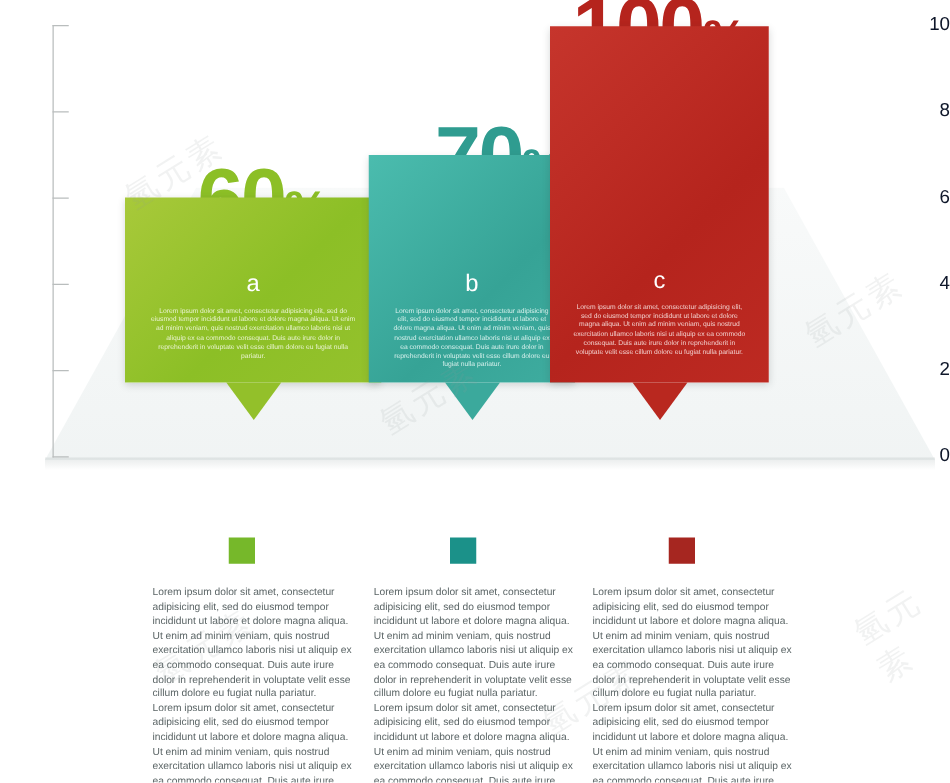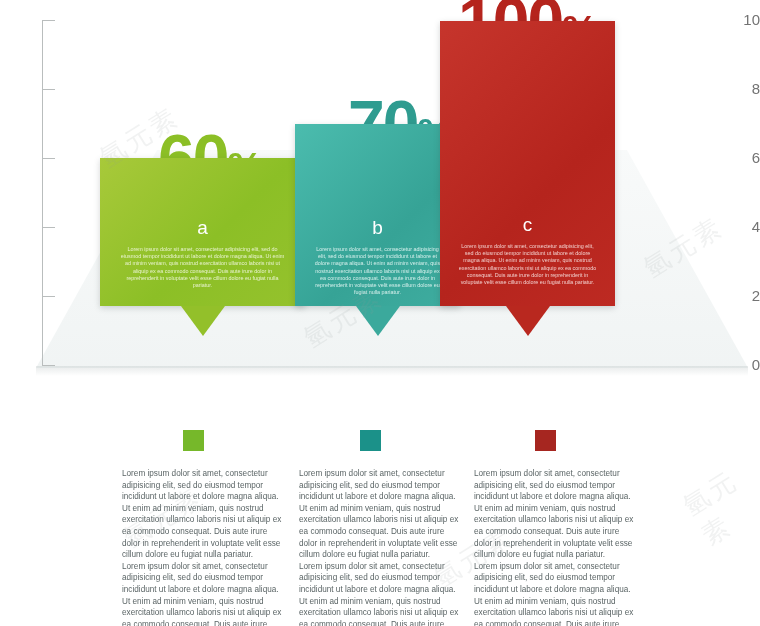--- a/index.html
+++ b/index.html
@@ -25,21 +25,21 @@
   }
 
   
   .axis-line{
     position:absolute;left:42px;top:20px;width:1px;height:346px;
     background:#b9bdbd;
   }
   .tick{position:absolute;width:13px;height:1px;background:#b9bdbd;left:42px;}
   .tick-label{
     position:absolute;right:0;text-align:right;width:30px;
-    color:#737373;font-size:15px;line-height:15px;
+    color:#0f172a;font-size:15px;line-height:15px;
     font-family:"Liberation Sans", sans-serif;
   }
 
   
   .bar{position:absolute;}
   .bar-body{
     position:absolute;left:0;top:0;width:100%;height:100%;
     box-shadow:0 2px 6px rgba(60,70,70,.22);
   }
   .bar-pointer{

